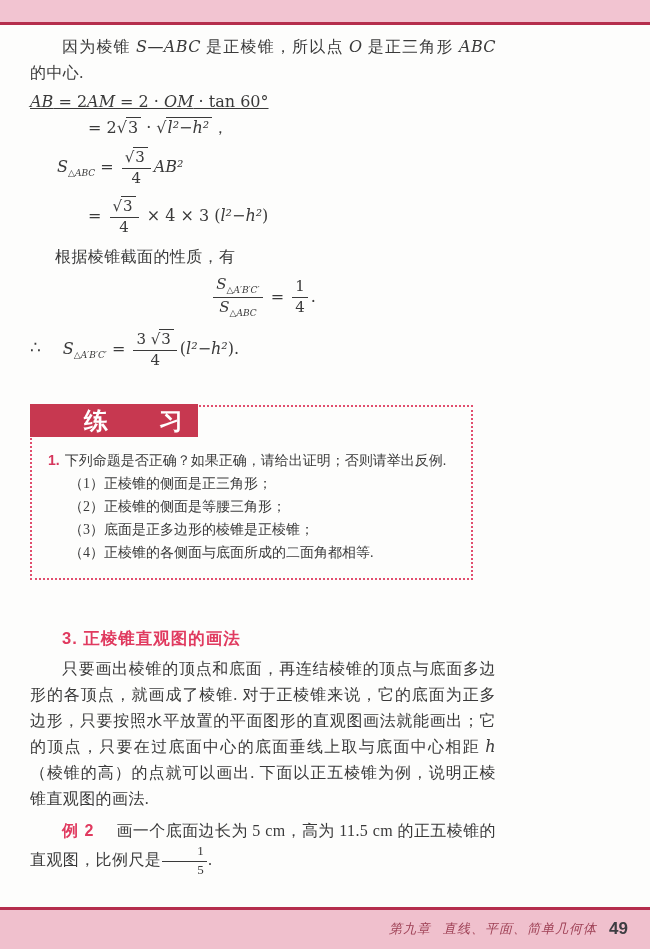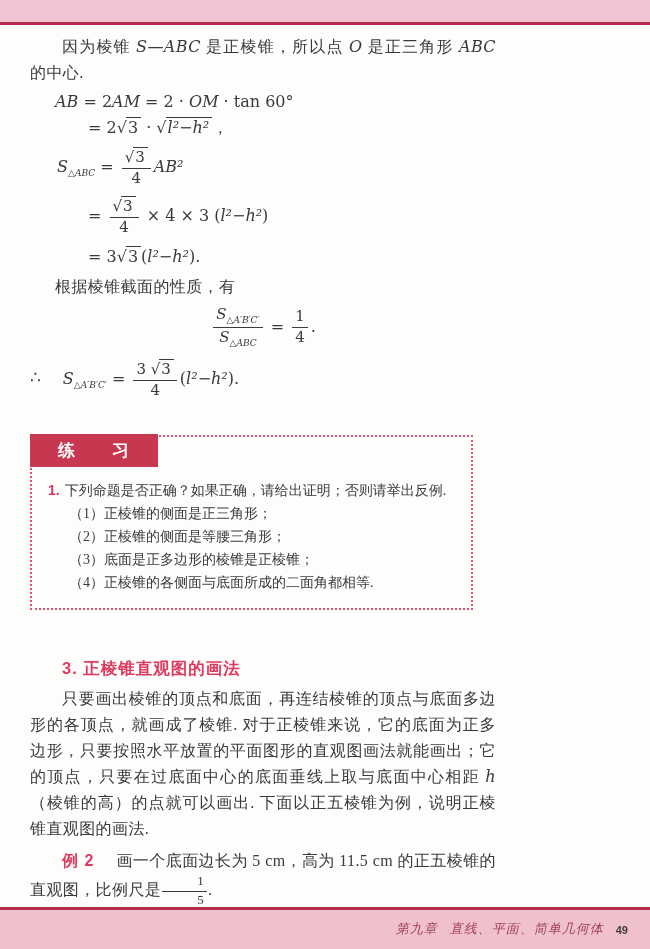--- a/index.html
+++ b/index.html
@@ -7,21 +7,21 @@
     width:650px;height:949px;position:relative;overflow:hidden;
     background:#fdfdfc;color:#3a3a3a;
     font-family:"Liberation Serif", serif;
   }
   .band-top{position:absolute;top:0;left:0;width:650px;height:22px;background:#f2c4d1;}
   .rule-top{position:absolute;top:22px;left:0;width:650px;height:3px;background:#b52e4d;}
   .rule-bottom{position:absolute;top:907px;left:0;width:650px;height:3px;background:#b52e4d;}
   .band-bottom{position:absolute;top:910px;left:0;width:650px;height:39px;background:#f0c0cd;}
   .footer-line{position:absolute;top:919px;right:22px;white-space:nowrap;}
   .footer-chapter{font-family:"Liberation Sans",sans-serif;font-size:13px;color:#9e4055;letter-spacing:1px;font-style:italic;}
-  .footer-num{font-family:"Liberation Sans",sans-serif;font-size:11px;font-weight:bold;color:#3d3d42;margin-left:12px;vertical-align:-1px;}
+  .footer-num{font-family:"Liberation Sans",sans-serif;font-size:17px;font-weight:bold;color:#3d3d42;margin-left:12px;vertical-align:-1px;}
 
   .content{position:absolute;left:30px;top:34px;width:466px;}
 
   .cn{font-size:16px;line-height:26px;text-align:justify;margin:0;letter-spacing:0.4px;}
   .ind{text-indent:32px;}
 
   .mvar{font-family:"DejaVu Serif",serif;font-style:italic;}
   .mtxt{font-family:"DejaVu Serif",serif;font-style:normal;}
   .msub{font-family:"DejaVu Serif",serif;font-style:italic;font-size:9px;letter-spacing:0;}
   .eq{font-family:"DejaVu Serif",serif;font-size:16px;white-space:nowrap;}
@@ -33,55 +33,54 @@
   .rad.it{font-style:italic;}
 
   .frac{display:inline-block;vertical-align:middle;text-align:center;font-size:15px;line-height:1.15;margin:0 3px;}
   .fnum{display:block;border-bottom:1.2px solid #3a3a3a;padding:0 3px 2px;}
   .fden{display:block;padding-top:1px;}
   .frac-small{font-size:13px;}
 
   .exbox{margin-top:36px;position:relative;width:443px;box-sizing:border-box;
     border:2px dotted #e14e6e;padding:42px 12px 14px 16px;}
   .exhead{position:absolute;top:-3px;left:-2px;width:128px;height:33px;background:#c73850;
-    color:#ffffff;font-family:"Liberation Sans",sans-serif;font-weight:bold;font-size:17px;
-    line-height:33px;text-align:center;letter-spacing:1px;}
+    color:#ffffff;font-family:"Liberation Sans",sans-serif;font-weight:bold;font-size:24px;
+    line-height:33px;text-align:center;letter-spacing:1px;padding-left:40px;}
   .exitem{font-size:14px;line-height:23px;text-align:justify;letter-spacing:0;}
   .exnum{color:#d6365c;font-weight:bold;font-family:"Liberation Sans",sans-serif;margin-right:5px;}
   .exsub{padding-left:21px;}
   .exvar{font-family:"DejaVu Serif",serif;font-style:italic;}
 
   .sec-head{margin-top:48px;padding-left:32px;color:#e03a5f;font-weight:bold;font-size:16.5px;
     font-family:"Liberation Sans",sans-serif;letter-spacing:1px;}
   .para{margin-top:6px;}
   .ex-label{color:#e03a5f;font-weight:bold;font-family:"Liberation Sans",sans-serif;margin-right:22px;letter-spacing:1px;}
   .inline-frac{vertical-align:-9px;margin:0 1px;}
   .mt6{margin-top:6px;} .mt8{margin-top:8px;} .mt10{margin-top:10px;}
-  .ml25{margin-left:25px;} .ml58{margin-left:58px;} .ml27{margin-left:27px;}
+  .ml25{text-decoration:underline;} .ml58{margin-left:58px;} .ml27{margin-left:27px;}
   .therefore{font-size:17px;margin-right:22px;}
 </style>
 </head>
 <body>
 
 <div class="band-top"></div>
 <div class="rule-top"></div>
 
 <div class="content">
 
   <p class="cn ind"><span>因为棱锥 </span><span class="mvar">S—ABC</span><span> 是正棱锥，所以点 </span><span class="mvar">O</span><span> 是正三角形 </span><span class="mvar">ABC</span><span> 的中心.</span></p>
 
   <div class="eq ml25 mt6"><span class="mvar">AB</span><span class="mtxt"> = 2</span><span class="mvar">AM</span><span class="mtxt"> = 2 · </span><span class="mvar">OM</span><span class="mtxt"> · tan 60°</span></div>
 
   <div class="eq ml58 mt6"><span class="mtxt">= 2</span><span class="sqrt"><span class="sqsign">√</span><span class="rad">3</span></span><span class="mtxt"> · </span><span class="sqrt"><span class="sqsign">√</span><span class="rad it">l²−h²</span></span><span class="mtxt">，</span></div>
 
   <div class="eq ml27 mt8"><span class="mvar">S</span><sub class="msub">△ABC</sub><span class="mtxt"> = </span><span class="frac"><span class="fnum"><span class="sqrt"><span class="sqsign">√</span><span class="rad">3</span></span></span><span class="fden">4</span></span><span class="mvar">AB²</span></div>
 
   <div class="eq ml58 mt8"><span class="mtxt">= </span><span class="frac"><span class="fnum"><span class="sqrt"><span class="sqsign">√</span><span class="rad">3</span></span></span><span class="fden">4</span></span><span class="mtxt"> × 4 × 3 (</span><span class="mvar">l²−h²</span><span class="mtxt">)</span></div>
 
-  <div class="eq ml58 mt10"><span class="mtxt">= 3</span><span class="sqrt"><span class="sqsign">√</span><span class="rad">3</span></span><span class="mtxt">(</span><span class="mvar">l²−h²</span><span class="mtxt">).</span></div>
 
   <p class="cn mt8" style="padding-left:25px;"><span>根据棱锥截面的性质，有</span></p>
 
   <div class="eq eq-center mt6"><span class="frac"><span class="fnum"><span class="mvar">S</span><sub class="msub">△A′B′C′</sub></span><span class="fden"><span class="mvar">S</span><sub class="msub">△ABC</sub></span></span><span class="mtxt"> = </span><span class="frac"><span class="fnum">1</span><span class="fden">4</span></span><span class="mtxt">.</span></div>
 
   <div class="eq mt10"><span class="therefore mtxt">∴</span><span class="mvar">S</span><sub class="msub">△A′B′C′</sub><span class="mtxt"> = </span><span class="frac"><span class="fnum"><span class="mtxt">3 </span><span class="sqrt"><span class="sqsign">√</span><span class="rad">3</span></span></span><span class="fden">4</span></span><span class="mtxt">(</span><span class="mvar">l²−h²</span><span class="mtxt">).</span></div>
 
   <div class="exbox">
     <div class="exhead">练　　习</div>
     <div class="exitem"><span class="exnum">1.</span><span>下列命题是否正确？如果正确，请给出证明；否则请举出反例.</span></div>

